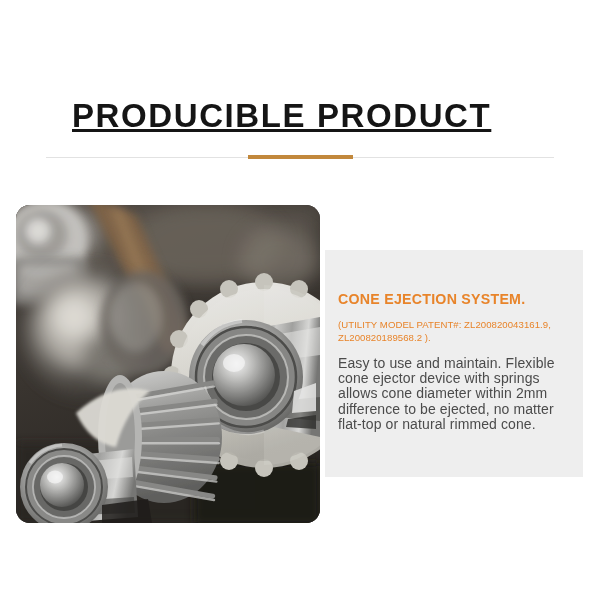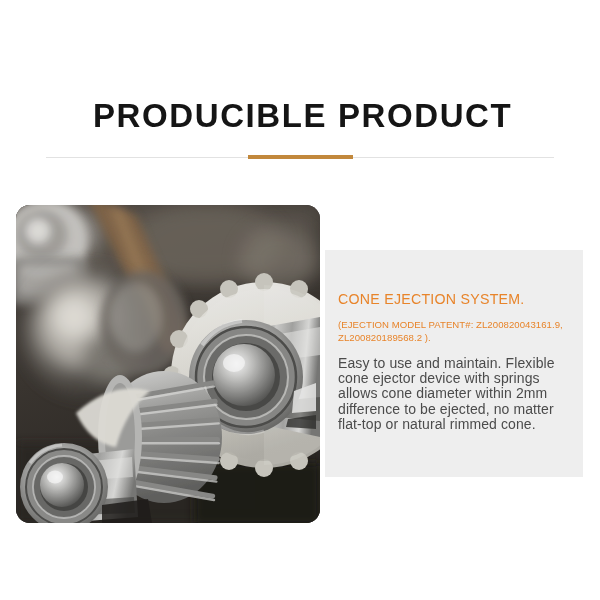--- a/index.html
+++ b/index.html
@@ -12,28 +12,29 @@
     height: 600px;
     position: relative;
     overflow: hidden;
     font-family: "Liberation Sans", sans-serif;
     -webkit-font-smoothing: antialiased;
   }
 
   
   .page-title {
     position: absolute;
-    left: 93px;
+    left: 72px;
     top: 96px;
     font-size: 33px;
     font-weight: bold;
     letter-spacing: 1.6px;
     color: #151515;
     line-height: 40px;
     white-space: nowrap;
+    text-decoration: underline;
   }
 
   
   .divider-wrap {
     position: absolute;
     left: 46px;
     top: 155px;
     width: 508px;
     height: 5px;
   }
@@ -63,21 +64,21 @@
     height: 227px;
     background: #eeeeee;
   }
 
   .info-heading {
     position: absolute;
     left: 338px;
     top: 290px;
     width: 240px;
     font-size: 14.2px;
-    font-weight: normal;
+    font-weight: bold;
     letter-spacing: 0.25px;
     color: #e8842a;
     line-height: 18px;
   }
   .info-subheading {
     position: absolute;
     left: 338px;
     top: 318px;
     width: 240px;
     font-size: 9.6px;
@@ -308,15 +309,15 @@
 
       <path d="M 86 300 L 132 294 L 136 318 L 86 318 Z" fill="#1f1c1a" opacity="0.85"></path>
     </g>
 
     <rect x="0" y="0" width="304" height="318" fill="#2a2520" opacity="0.05"></rect>
   </svg>
 </div>
 
 <div class="info-heading">CONE EJECTION SYSTEM.</div>
 
-<div class="info-subheading">(EJECTION MODEL PATENT#: ZL200820043161.9, ZL200820189568.2 ).</div>
+<div class="info-subheading">(UTILITY MODEL PATENT#: ZL200820043161.9, ZL200820189568.2 ).</div>
 
 <div class="info-body">Easy to use and maintain. Flexible cone ejector device with springs allows cone diameter within 2mm difference to be ejected, no matter flat-top or natural rimmed cone.</div>
 
 </body></html>

